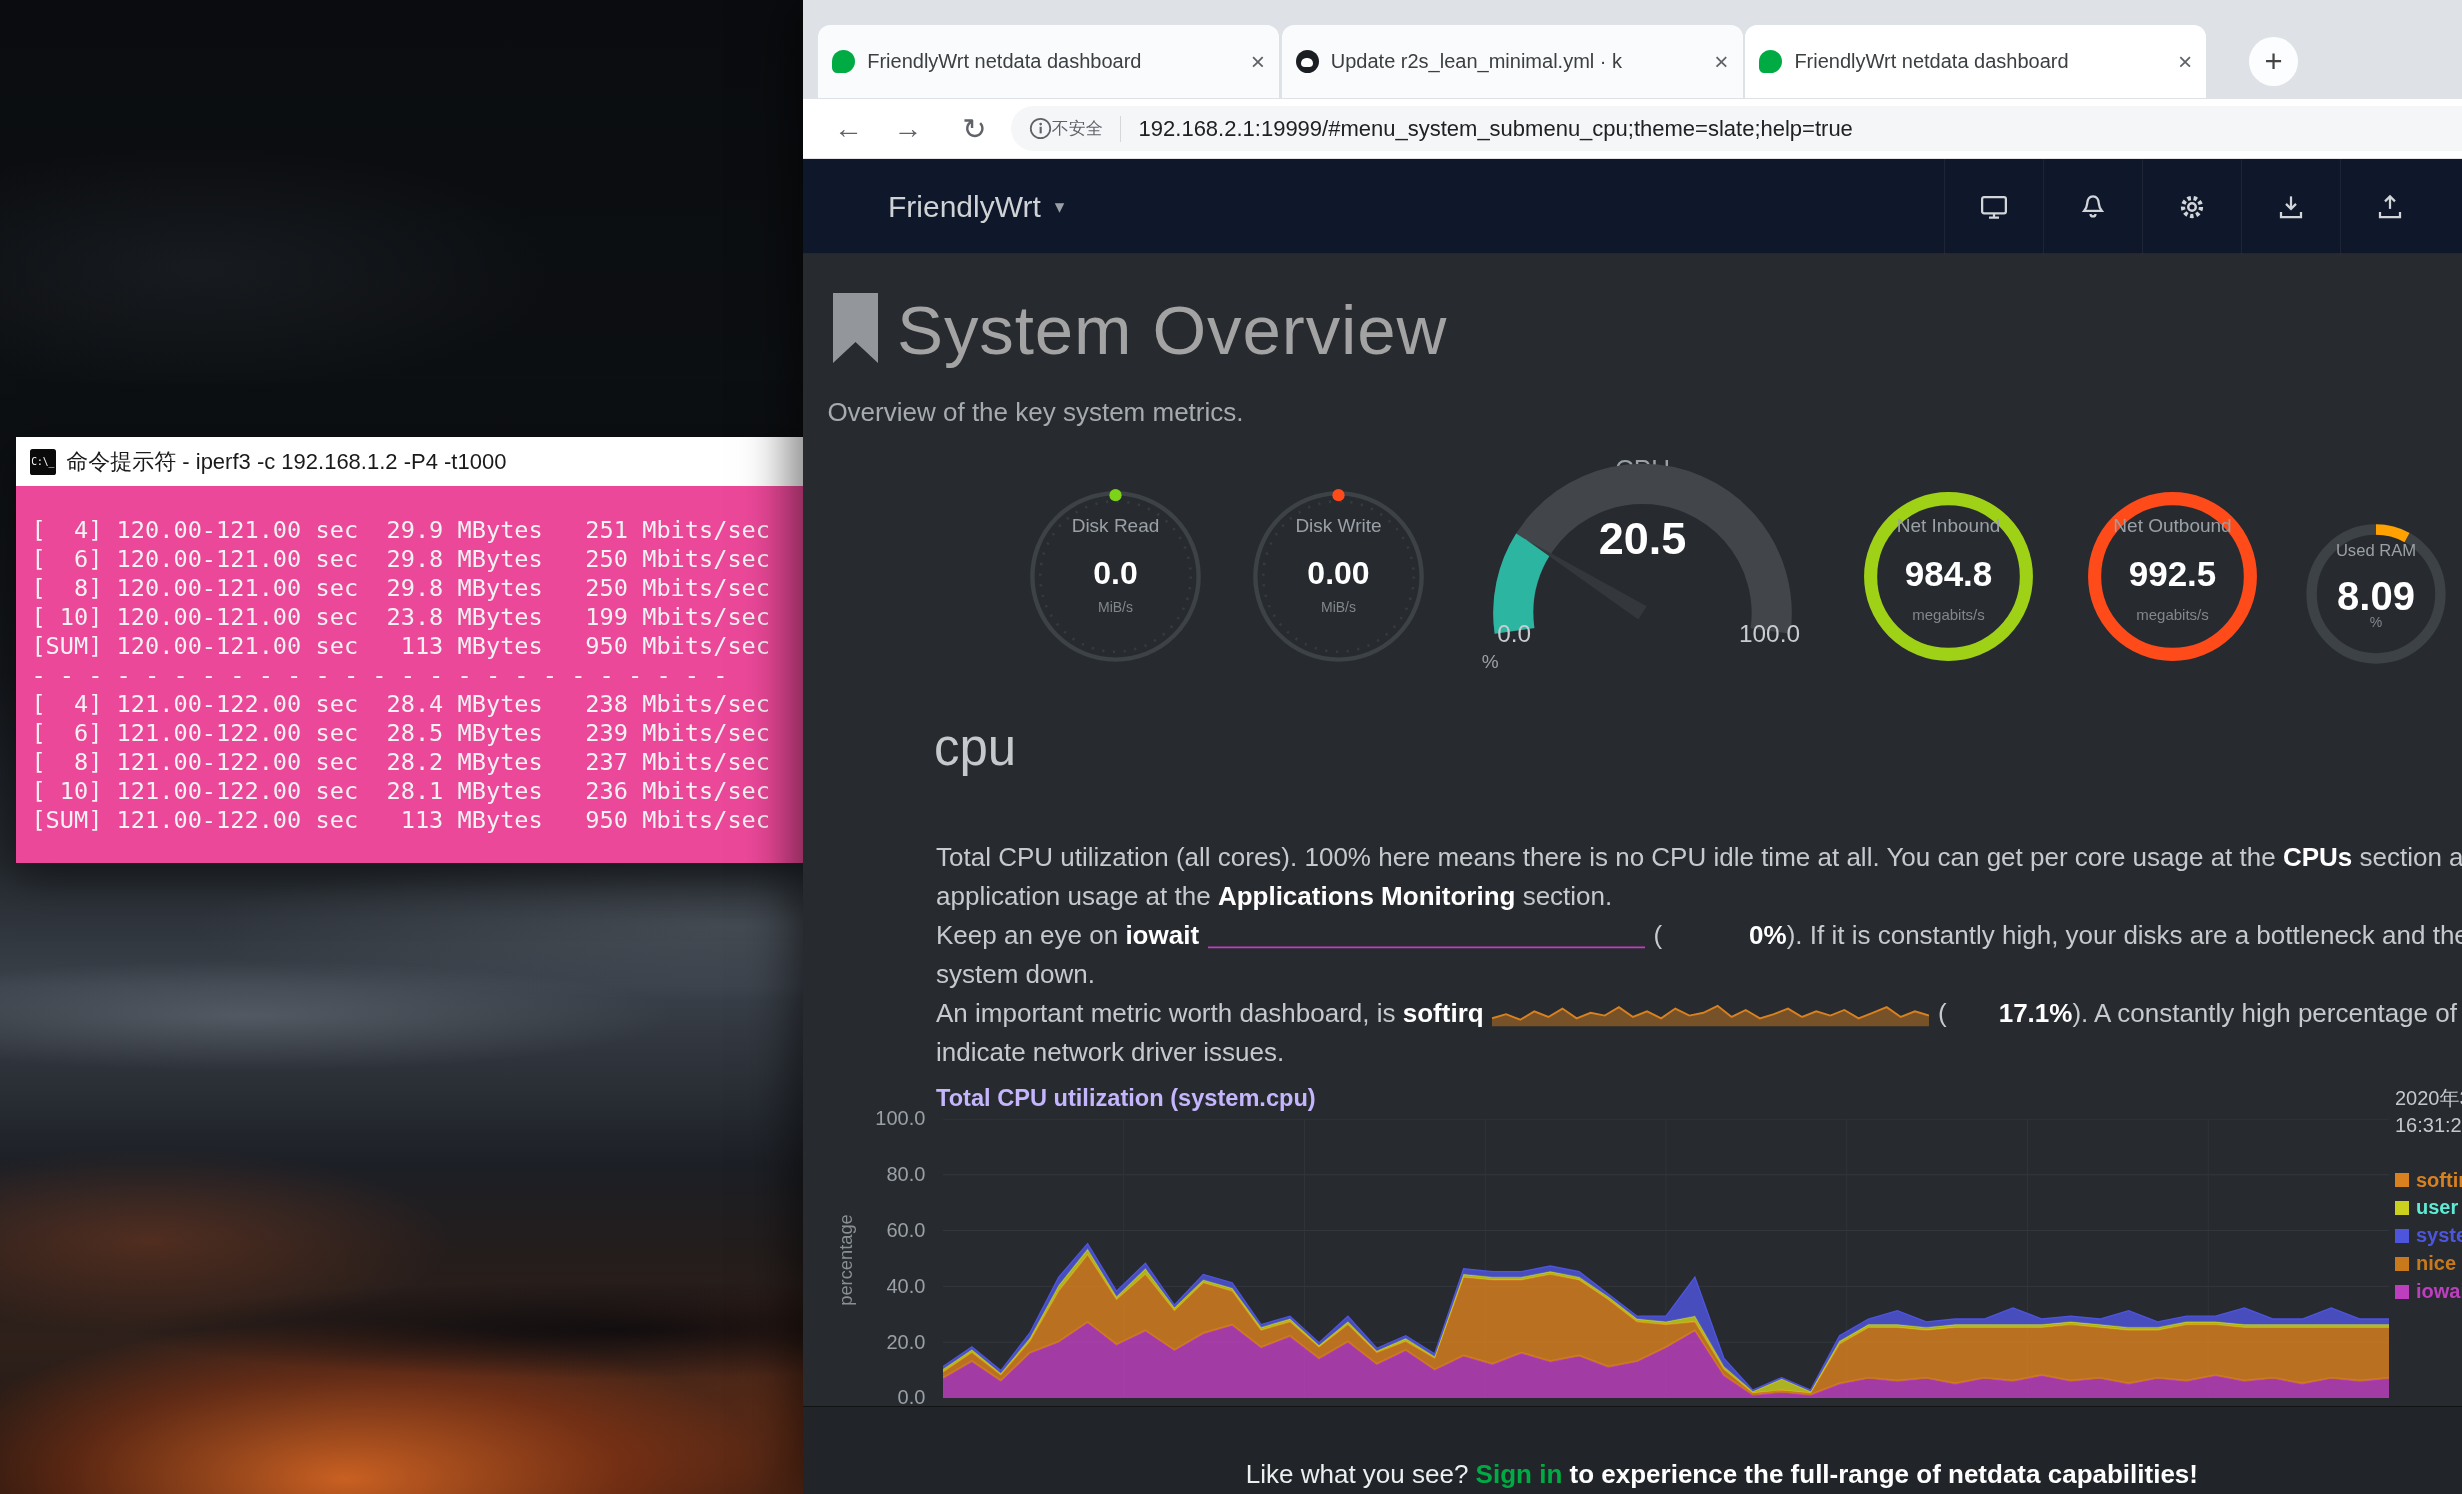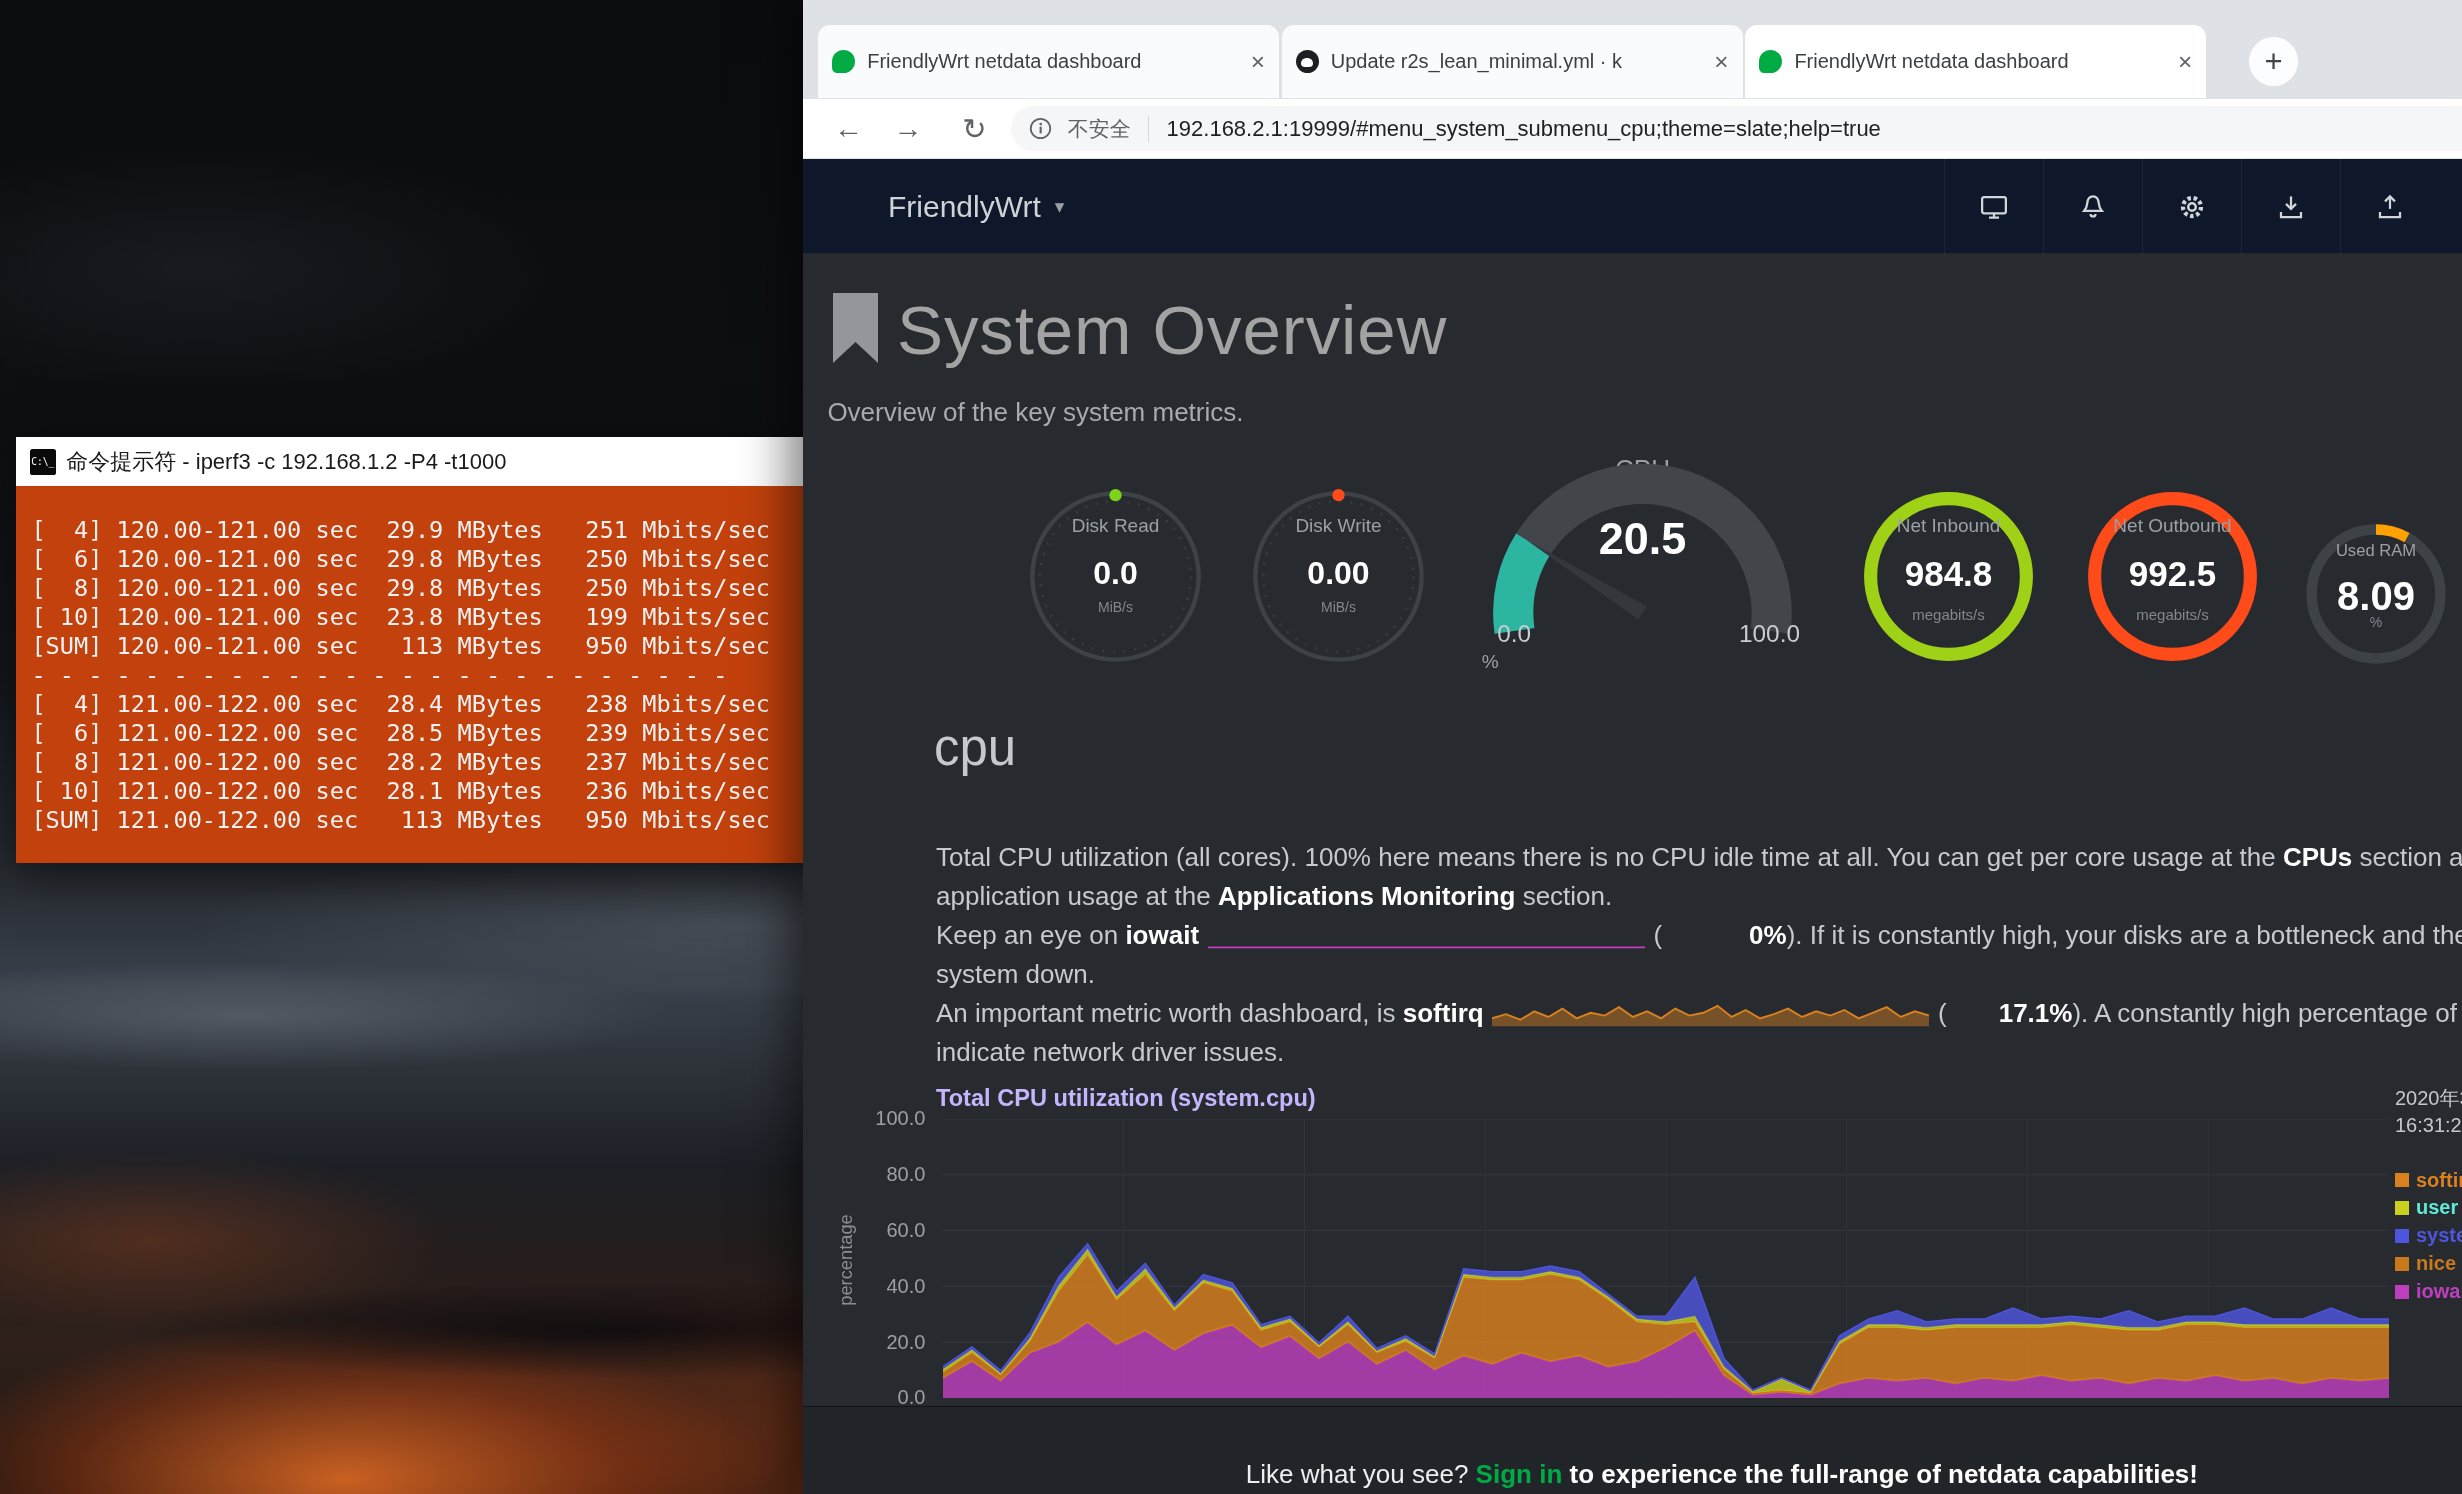--- a/index.html
+++ b/index.html
@@ -18,21 +18,21 @@
       radial-gradient(ellipse 524px 175px at 8% 18%, rgba(90,100,110,.15), transparent 70%),
       linear-gradient(180deg,#0a0c0f 0%,#0d1013 30%,#14171b 45%,#262b31 58%,#3a4049 66%,#2c3138 72%,#1c1f25 78%,#241d1c 84%,#2f201a 90%,#1c1410 100%);}
 
   
   .terminal{position:absolute;left:15.7px;top:437px;width:788px;height:426px;
     box-shadow:0 12.2px 44px rgba(0,0,0,.55);}
   .t-titlebar{height:49px;background:#ffffff;display:flex;align-items:center;padding:0 14px;gap:10.5px;}
   .t-icon{width:26px;height:26px;background:#0a0a0a;color:#fff;flex:0 0 26px;
     font:9.6px "DejaVu Sans Mono",monospace;display:flex;align-items:center;justify-content:center;border-radius:2.6px;}
   .t-title{font-size:22px;color:#1a1a1a;white-space:nowrap;overflow:hidden;}
-  .t-body{height:377px;background:#c2410c;padding:30px 7px 0 15.7px;overflow:hidden;box-sizing:border-box;}
+  .t-body{height:377px;background:#ec4899;padding:30px 7px 0 15.7px;overflow:hidden;box-sizing:border-box;}
   .t-line{font:23.6px/29px "DejaVu Sans Mono",monospace;color:#f2f2f2;white-space:pre;}
 
   
   .browser{position:absolute;left:803px;top:0;width:1659px;height:1494px;overflow:hidden;
     background:#272b30;box-shadow:-14px 0 44px rgba(0,0,0,.5);}
   .tabstrip{position:absolute;left:0;top:0;width:100%;height:99px;background:#dee1e6;}
   #tabs-row{position:absolute;left:15px;top:25px;display:flex;gap:2.6px;}
   .tab{width:461px;height:73px;background:#fafbfc;border-radius:12.2px 12.2px 0 0;display:flex;
     align-items:center;padding:0 14px;box-sizing:border-box;}
   .tab.active{background:#ffffff;}
@@ -45,21 +45,21 @@
   .tab-close{font-size:24.4px;color:#5f6368;margin-left:8.7px;}
   .newtab{position:absolute;left:1446px;top:37px;width:49px;height:49px;border-radius:50%;
     background:#fcfdfe;display:flex;align-items:center;justify-content:center;font-size:31px;color:#444;}
 
   .addrbar{position:absolute;left:0;top:99px;width:100%;height:60px;background:#fff;
     border-bottom:0.9px solid #e1e3e6;display:flex;align-items:center;box-sizing:border-box;}
   .nav-btn{width:49px;height:49px;display:flex;align-items:center;justify-content:center;
     font-size:29px;color:#5f6368;flex:0 0 49px;}
   .omnibox{flex:1;height:45px;margin-left:12.2px;background:#f5f6f8;border-radius:23px 0 0 23px;
     display:flex;align-items:center;padding-left:17.5px;overflow:hidden;}
-  .sec-label{font-size:21px;color:#5f6368;margin-left:16px;white-space:nowrap;}
+  .sec-label{font-size:17px;color:#5f6368;margin-left:0;white-space:nowrap;}
   .omni-div{width:0.9px;height:26px;background:#d5d8db;margin:0 17.5px;flex:0 0 0.9px;}
   .url-text{font-size:22px;color:#202124;white-space:nowrap;}
   .ext-icon{position:absolute;right:0;top:114px;width:12.2px;height:28px;background:#e94f4f;border-radius:7px 0 0 7px;}
 
   
   .nd-header{position:absolute;left:0;top:159px;width:100%;height:95px;background:#0f172a;
     border-bottom:0.9px solid #24272b;box-sizing:border-box;}
   .nd-brand{position:absolute;left:85px;top:0;height:95px;display:flex;align-items:center;gap:14px;
     font-size:30px;color:#cfd3d6;}
   .nd-caret{font-size:19px;color:#9aa0a6;}

